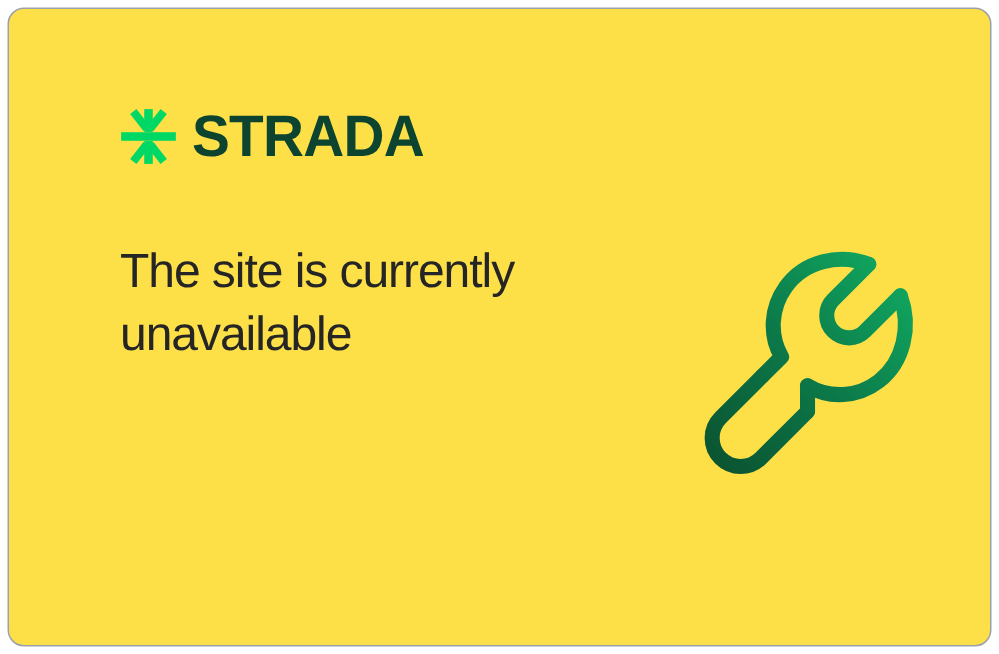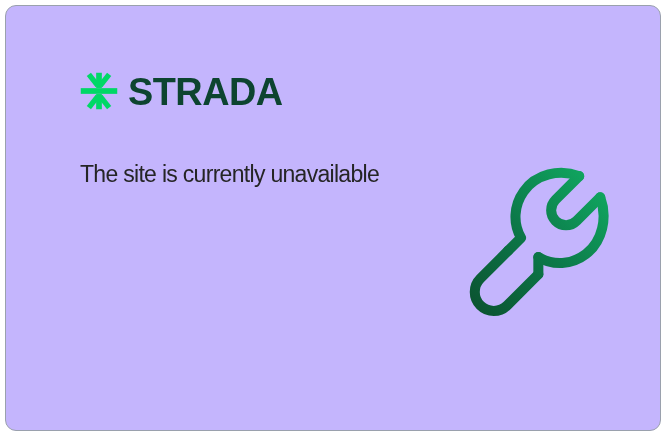--- a/index.html
+++ b/index.html
@@ -23,21 +23,21 @@
   }
 
   
   .card {
     position: absolute;
     left: 5px;
     top: 5px;
     width: 656px;
     height: 426px;
     box-sizing: border-box;
-    background: #c4b5fd;
+    background: #fde047;
     border: 1.6px solid #9aa1ad;
     border-radius: 11px;
   }
 
   
   .content {
     position: absolute;
     left: 74px;
     top: 62px;
     width: 350px;
@@ -67,21 +67,21 @@
     transform: scaleX(0.97);
     transform-origin: left center;
   }
 
   
   .headline {
     margin: 0;
     padding: 0;
     margin-top: 46px;
     font-family: "Liberation Sans", sans-serif;
-    font-size: 23px;
+    font-size: 32px;
     line-height: 1.30;
     font-weight: 400;
     letter-spacing: -0.7px;
     color: #252525;
     max-width: 320px;
   }
 
   
   .body-copy {
     margin: 0;

